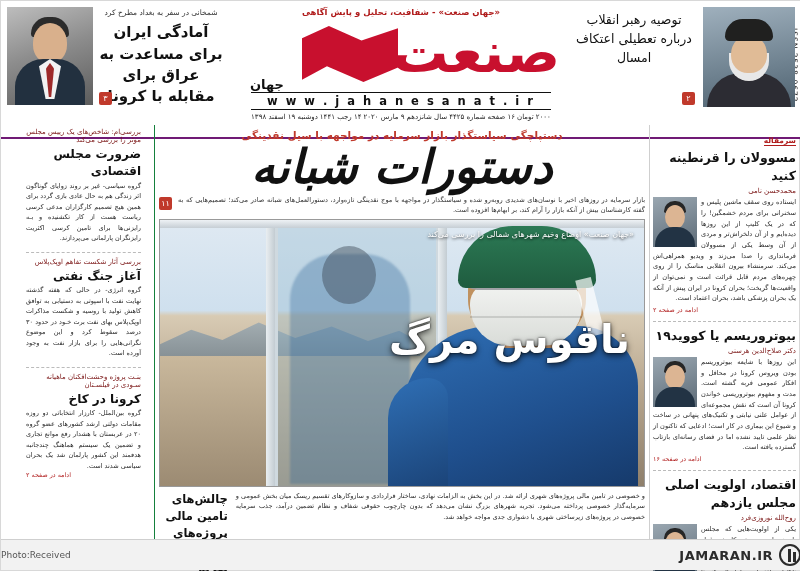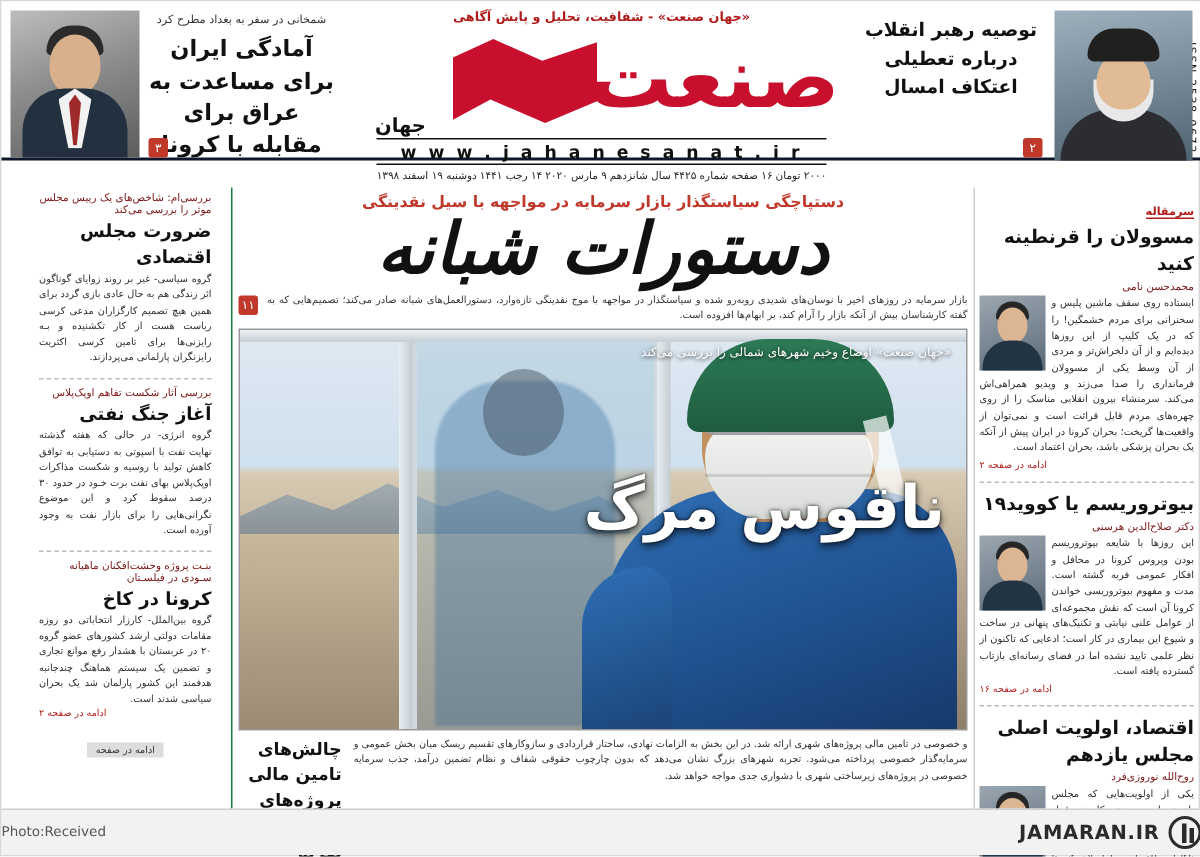--- a/index.html
+++ b/index.html
@@ -11,23 +11,23 @@
   }
   #page {
     position: relative;
     width: 800px; height: 571px;
     background: #ffffff;
     border: 1px solid #d8d8d8;
   }
 
   
   .masthead {
-    position: absolute; top: 0; left: 0; width: 800px; height: 106px;
+    position: absolute; top: 0; left: 0; width: 800px; height: 138px;
     background: #ffffff;
-    border-bottom: 2px solid #0f172a;
+    border-bottom: 2px solid #701a75;
   }
   .mh-left-photo {
     position: absolute; top: 6px; left: 6px; width: 86px; height: 98px;
     background: linear-gradient(160deg,#bdbdbd 0%,#8d8d8d 45%,#5c5c5c 100%);
     overflow: hidden;
   }
   .mh-left-photo .face {
     position: absolute; left: 26px; top: 16px; width: 34px; height: 40px;
     border-radius: 50% 50% 45% 45%;
     background: #d9b08c;
@@ -104,21 +104,21 @@
     position: absolute; right: 2px; top: 16px; width: 14px; height: 96px;
     font-size: 7.5px; color: #111; writing-mode: vertical-rl; text-align: center;
     letter-spacing: 1px;
   }
 
   .mh-right-text {
     position: absolute; top: 10px; right: 104px; width: 126px; height: 96px;
     text-align: center; direction: rtl;
   }
   .mh-right-text .hl {
-    font-size: 12.5px; font-weight: bold; color: #111; line-height: 1.5;
+    font-size: 12.5px; font-weight: normal; color: #111; line-height: 1.5;
   }
   .mh-right-photo {
     position: absolute; top: 6px; right: 6px; width: 92px; height: 100px;
     background: linear-gradient(170deg,#9fb0bd 0%,#6f8290 60%,#4f6270 100%);
     overflow: hidden;
   }
   .mh-right-photo .turban {
     position: absolute; left: 22px; top: 12px; width: 48px; height: 22px;
     background: #20201f; border-radius: 24px 24px 6px 6px;
   }
@@ -499,23 +499,20 @@
 
       <hr class="hr-d">
 
       <div class="l-item">
         <div class="l-kicker">بنـت پروژه وحشت‌افکنان ماهیانه سـودی در فیلسـتان</div>
         <div class="l-title">کرونا در کاخ</div>
         <div class="l-body">گروه بین‌الملل- کارزار انتخاباتی دو روزه مقامات دولتی ارشد کشورهای عضو گروه ۲۰ در عربستان با هشدار رفع موانع تجاری و تضمین یک سیستم هماهنگ چندجانبه هدفمند این کشور پارلمان شد یک بحران سیاسی شدند است.</div>
         <div class="l-more">ادامه در صفحه ۲</div>
       </div>
 
-      <div style="text-align:center; margin-top:4px;">
-        <span style="display:inline-block; background:#ddd; font-size:6.4px; padding:1px 6px; color:#333;">ادامه در صفحه</span>
-      </div>
     </div>
   </div>
 
   <div class="footer">
     <div class="fl">
       <div class="mark"></div>
       <div class="brand">JAMARAN.IR</div>
     </div>
     <div class="fr">Photo:Received</div>
   </div>

